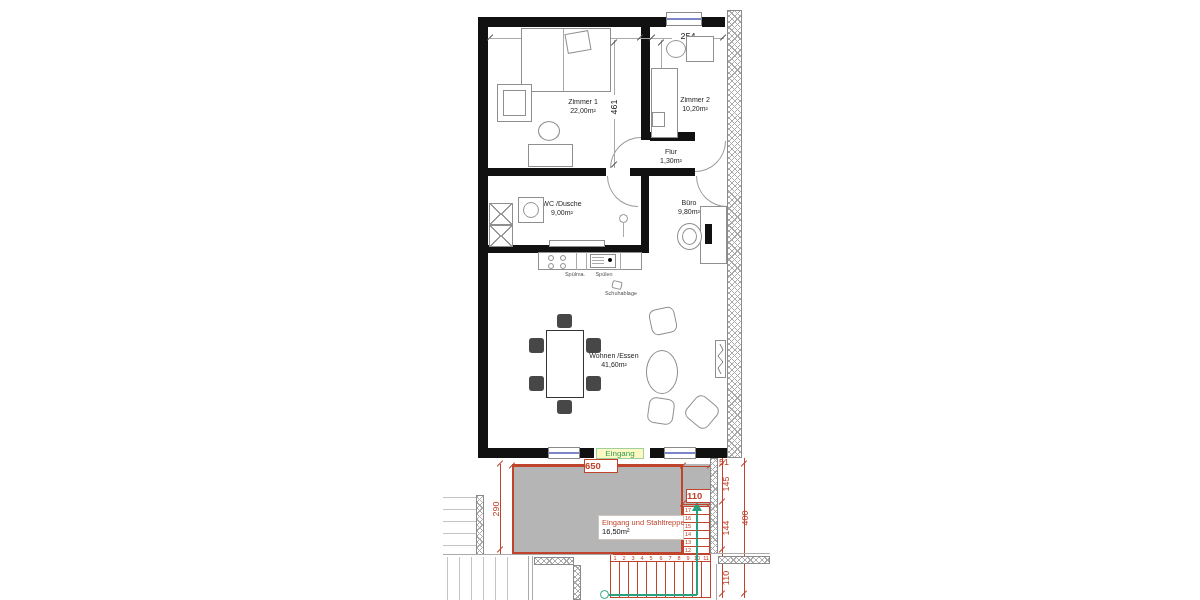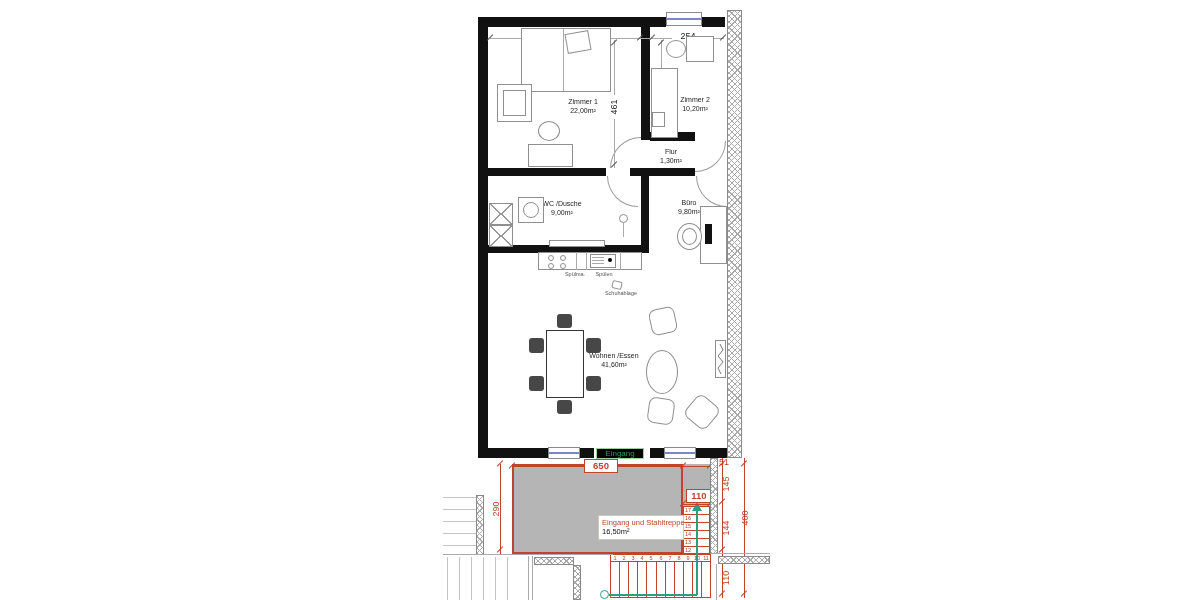--- a/index.html
+++ b/index.html
@@ -23,21 +23,21 @@
      linear-gradient(to bottom right,transparent calc(50% - .7px),#999 calc(50% - .7px),#999 calc(50% + .7px),transparent calc(50% + .7px)),#fff;}
   .roomlbl{transform:translate(-50%,-50%);text-align:center;font-size:7px;line-height:8.5px;color:#1c1c1c;white-space:nowrap;}
   .tinylbl{font-size:5.5px;color:#555;white-space:nowrap;transform:translateX(-50%);}
   .dimb{font-size:9px;color:#222;background:#fff;text-align:center;line-height:12px;}
   .rot{transform:rotate(-90deg);}
   .grayline{background:#aaa;}
   .lightline{background:#c4c4c4;}
   .rline{background:var(--dim-red,#c0432c);}
   .dimr{font-size:9px;color:var(--dim-red,#c0432c);white-space:nowrap;text-align:center;}
   .rbox{border:1px solid var(--dim-red,#c0432c);background:#fff;color:var(--dim-red,#c0432c);
-        font-size:9.5px;font-weight:bold;text-align:center;line-height:12px;}
+        font-size:9.5px;font-weight:bold;text-align:left;line-height:12px;}
   .btick{width:8px;height:1px;background:#555;transform:rotate(-45deg);}
   .rtick{width:8px;height:1.2px;background:var(--dim-red,#c0432c);transform:rotate(-45deg);}
   .gline{background:var(--stair-green,#2aa07e);}
   .dchair{background:#474747;border-radius:3px;}
   .stairnum{font-size:5.5px;color:var(--dim-red,#c0432c);width:8px;text-align:center;line-height:6px;}
 </style>
 </head>
 <body>
 
 <div id="canvas">
@@ -48,21 +48,21 @@
   <div class="abs wall" style="left:478px;top:448px;width:70px;height:10px;"></div>
   <div class="abs wall" style="left:580px;top:448px;width:14px;height:10px;"></div>
   <div class="abs wall" style="left:650px;top:448px;width:14px;height:10px;"></div>
   <div class="abs wall" style="left:696px;top:448px;width:31px;height:10px;"></div>
   <div class="abs hatch" style="left:727px;top:10px;width:15px;height:448px;"></div>
 
   <div class="abs win" style="left:666px;top:12px;width:36px;height:14px;"></div>
   <div class="abs win" style="left:548px;top:447px;width:32px;height:12px;"></div>
   <div class="abs win" style="left:664px;top:447px;width:32px;height:12px;"></div>
 
-  <div class="abs" style="left:596px;top:448px;width:48px;height:11px;background:#000000;border:1px solid #9fcf9f;
+  <div class="abs" style="left:596px;top:448px;width:48px;height:11px;background:#fef9c3;border:1px solid #9fcf9f;
               color:var(--entrance-green,#2e9c52);font-size:8px;line-height:9px;text-align:center;">Eingang</div>
 
   <div class="abs wall" style="left:641px;top:27px;width:9px;height:113px;"></div>
   <div class="abs wall" style="left:650px;top:132px;width:45px;height:9px;"></div>
   <div class="abs wall" style="left:488px;top:168px;width:118px;height:8px;"></div>
   <div class="abs wall" style="left:630px;top:168px;width:19px;height:8px;"></div>
   <div class="abs wall" style="left:649px;top:168px;width:46px;height:8px;"></div>
   <div class="abs wall" style="left:641px;top:176px;width:8px;height:70px;"></div>
   <div class="abs wall" style="left:488px;top:245px;width:161px;height:8px;"></div>
 

